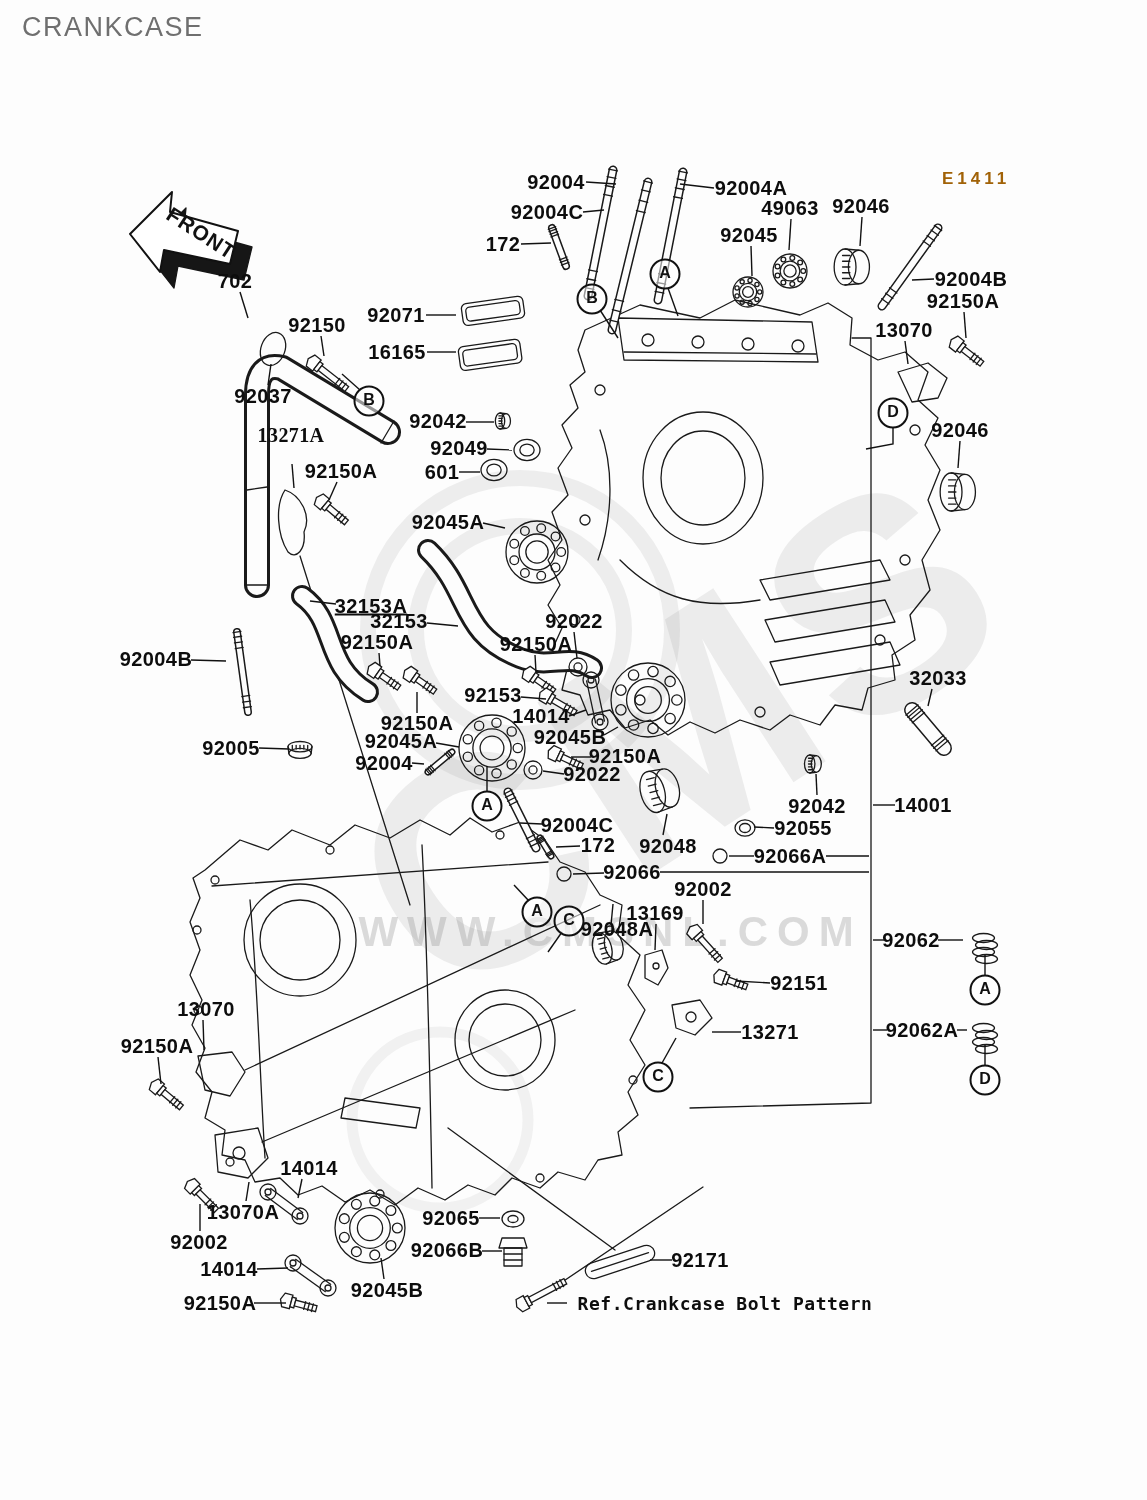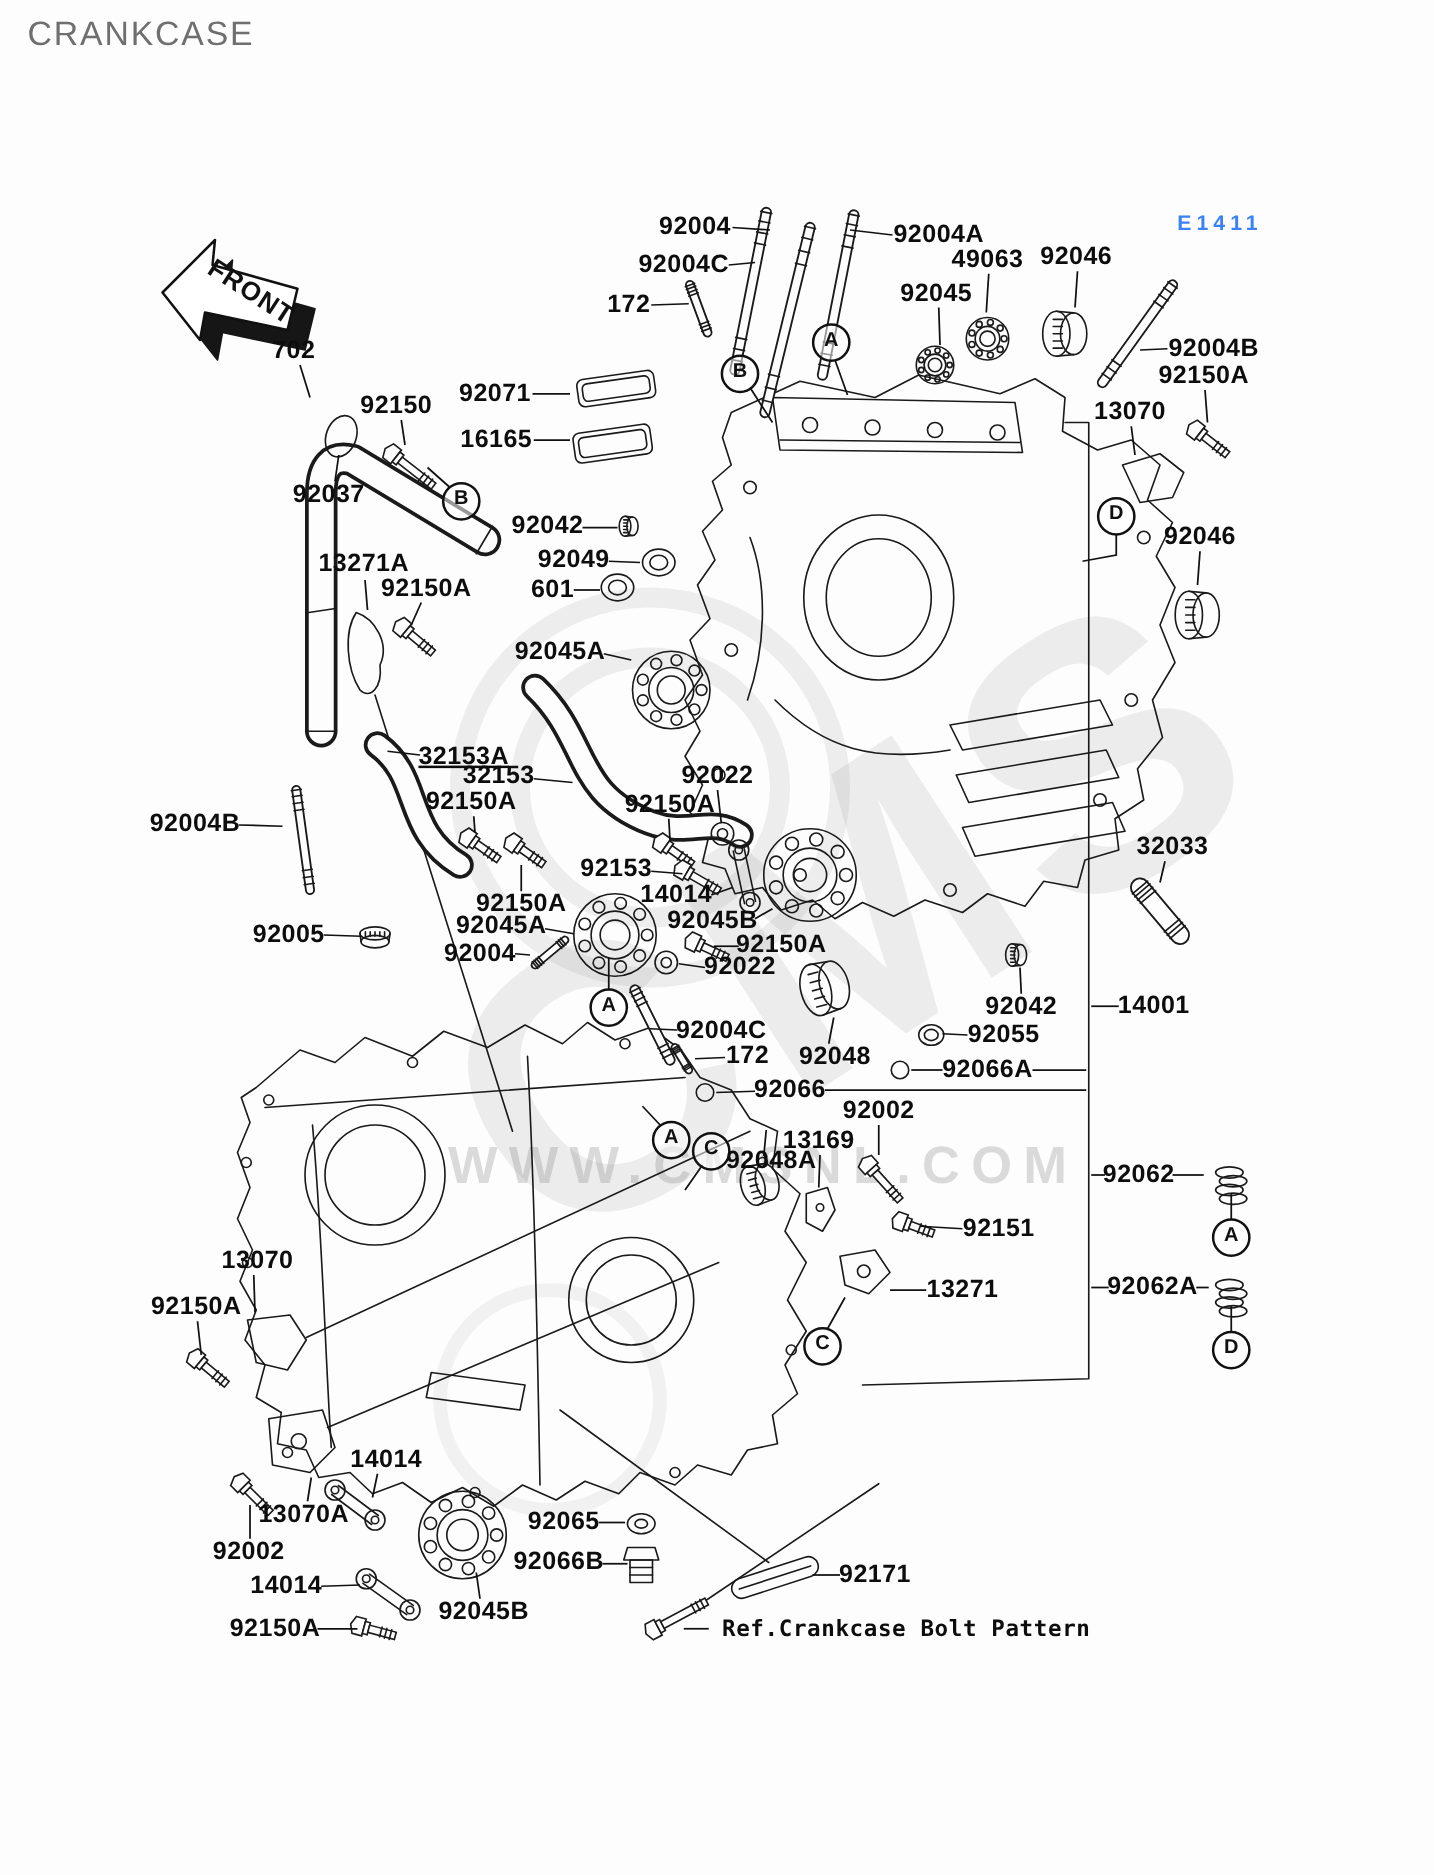--- a/index.html
+++ b/index.html
@@ -11,21 +11,21 @@
   
   #wm-big{position:absolute;left:330px;top:560px;font-size:300px;font-weight:700;
        color:rgba(135,135,135,0.14);transform:rotate(-33deg);transform-origin:center;
        letter-spacing:10px;pointer-events:none;}
   #wm-url{position:absolute;left:0;right:0;top:908px;text-align:center;font-size:42px;
        font-weight:700;letter-spacing:9px;color:rgba(120,120,120,0.26);
        transform:translateX(37px);pointer-events:none;}
   svg{position:absolute;left:0;top:0;}
   .lbl{position:absolute;transform:translate(-50%,-50%);white-space:nowrap;
        color:#0d0d0d;font-weight:700;font-size:20px;letter-spacing:0.4px;z-index:5;}
-  .lbl.sp{font-size:17px;letter-spacing:4px;font-weight:700;color:#3b82f6;}
+  .lbl.sp{font-size:17px;letter-spacing:4px;font-weight:700;color:#a16207;}
   .lbl.mono{font-family:"DejaVu Sans Mono",monospace;font-size:18px;letter-spacing:0.5px;}
   .marker{position:absolute;width:27px;height:27px;border:2px solid #111;border-radius:50%;
        transform:translate(-50%,-50%);text-align:center;line-height:24px;font-weight:700;
        font-size:16px;color:#111;z-index:5;background:rgba(255,255,255,0.55);}
   #footer{position:absolute;left:0;right:0;top:1444px;text-align:center;font-size:45px;
        color:#cc0404;z-index:6;}
 </style>
 </head>
 <body>
 
@@ -646,21 +646,21 @@
       <div class="lbl" style="left: 749px; top: 235px;">92045</div>
       <div class="lbl sp" style="left: 976px; top: 179px;">E1411</div>
       <div class="lbl" style="left: 971px; top: 279px;">92004B</div>
       <div class="lbl" style="left: 963px; top: 301px;">92150A</div>
       <div class="lbl" style="left: 904px; top: 330px;">13070</div>
       <div class="lbl" style="left: 235px; top: 281px;">702</div>
       <div class="lbl" style="left: 317px; top: 325px;">92150</div>
       <div class="lbl" style="left: 396px; top: 315px;">92071</div>
       <div class="lbl" style="left: 397px; top: 352px;">16165</div>
       <div class="lbl" style="left: 263px; top: 396px;">92037</div>
-      <div class="lbl" style="left: 291px; top: 451px;">13271A</div>
+      <div class="lbl" style="left: 291px; top: 435px; font-family: Liberation Serif, serif;">13271A</div>
       <div class="lbl" style="left: 341px; top: 471px;">92150A</div>
       <div class="lbl" style="left: 438px; top: 421px;">92042</div>
       <div class="lbl" style="left: 459px; top: 448px;">92049</div>
       <div class="lbl" style="left: 442px; top: 472px;">601</div>
       <div class="lbl" style="left: 448px; top: 522px;">92045A</div>
       <div class="lbl" style="left: 371px; top: 606px; text-decoration: underline;">32153A</div>
       <div class="lbl" style="left: 399px; top: 621px;">32153</div>
       <div class="lbl" style="left: 377px; top: 642px;">92150A</div>
       <div class="lbl" style="left: 574px; top: 621px;">92022</div>
       <div class="lbl" style="left: 536px; top: 644px;">92150A</div>

